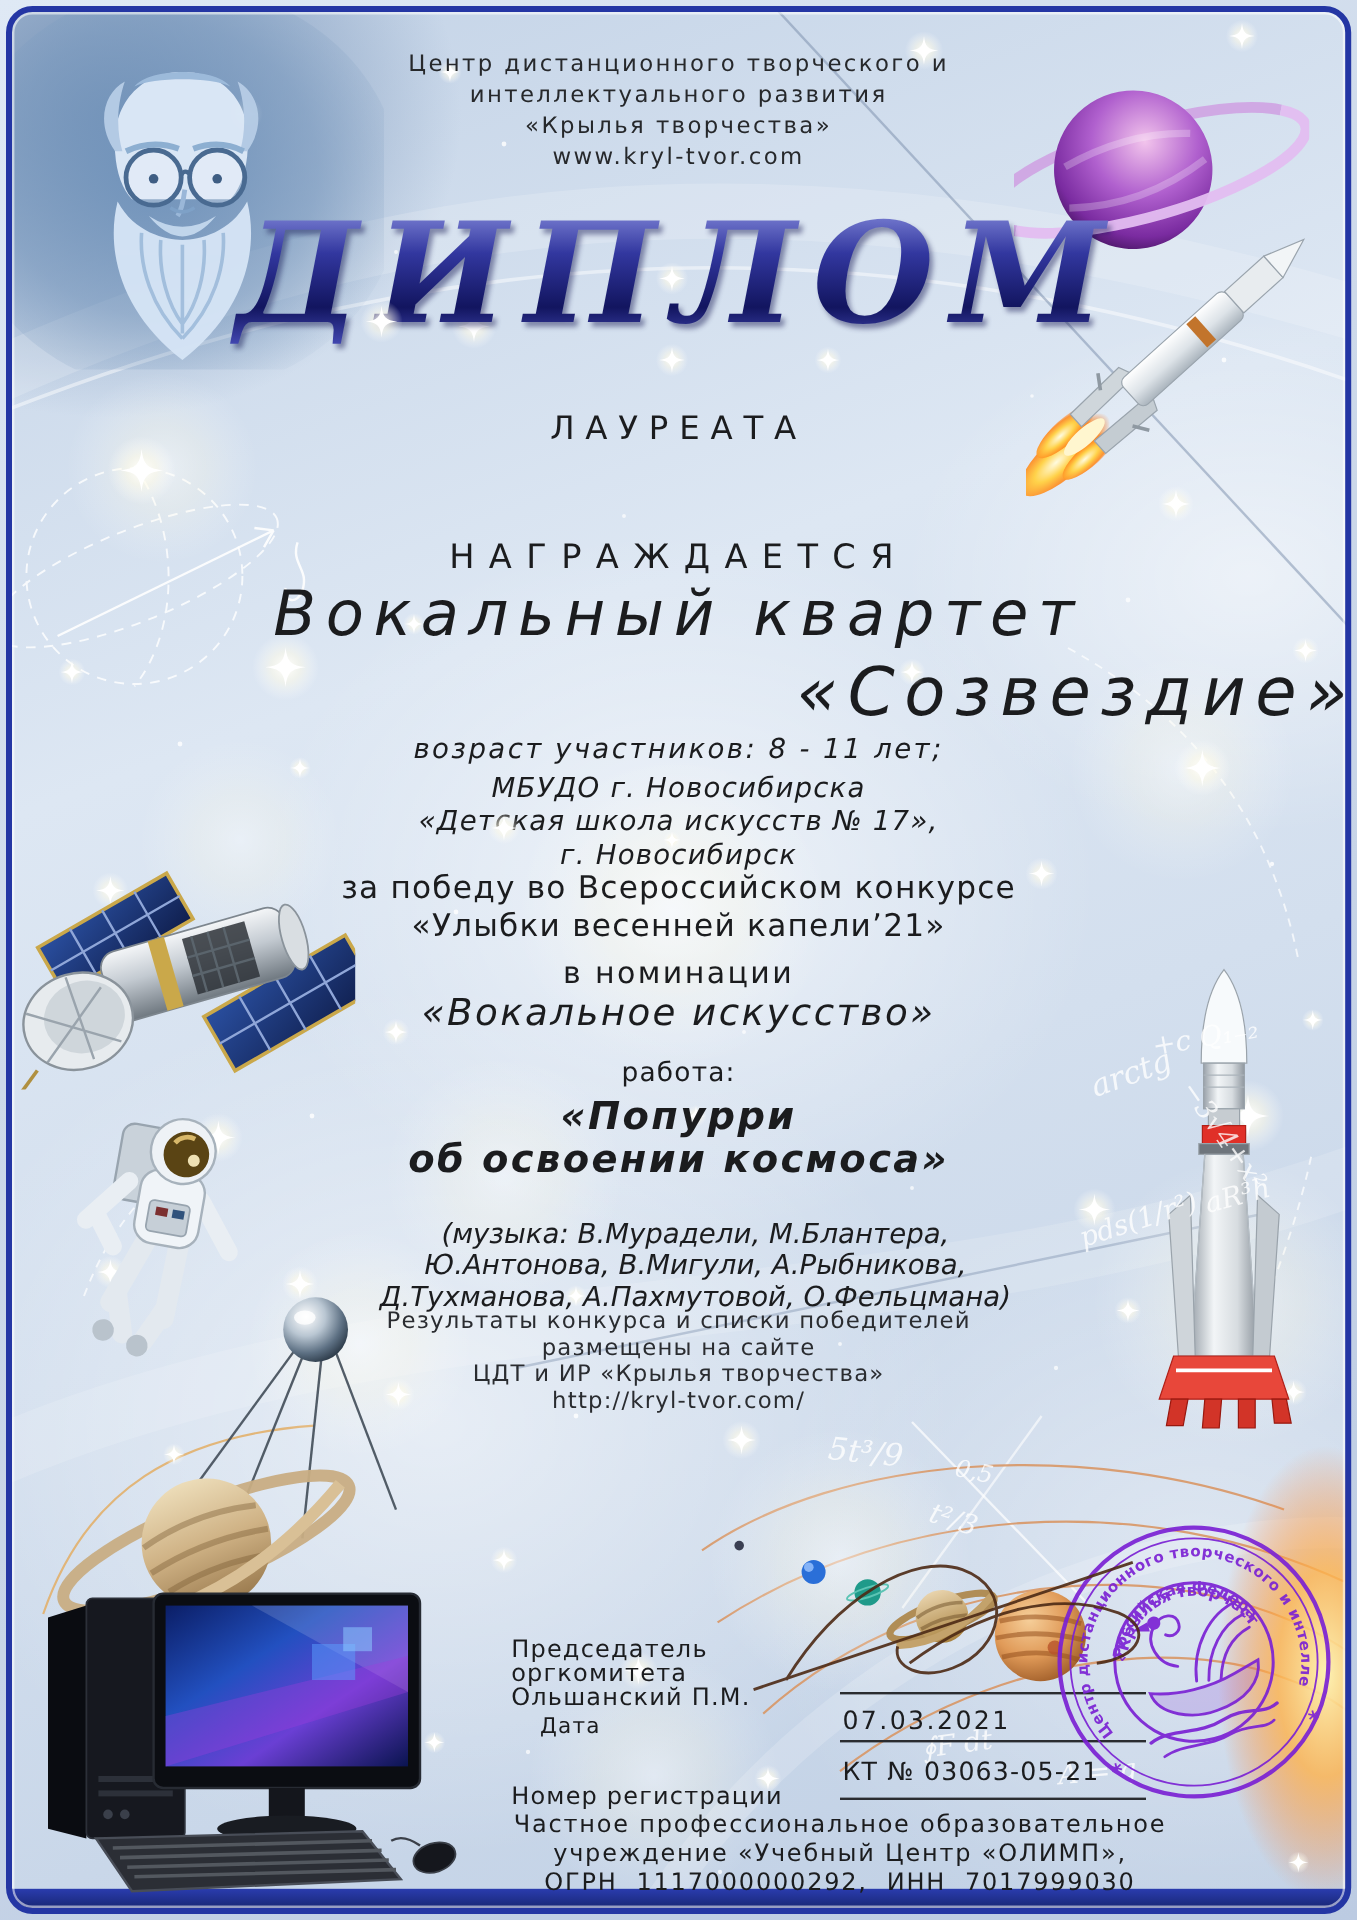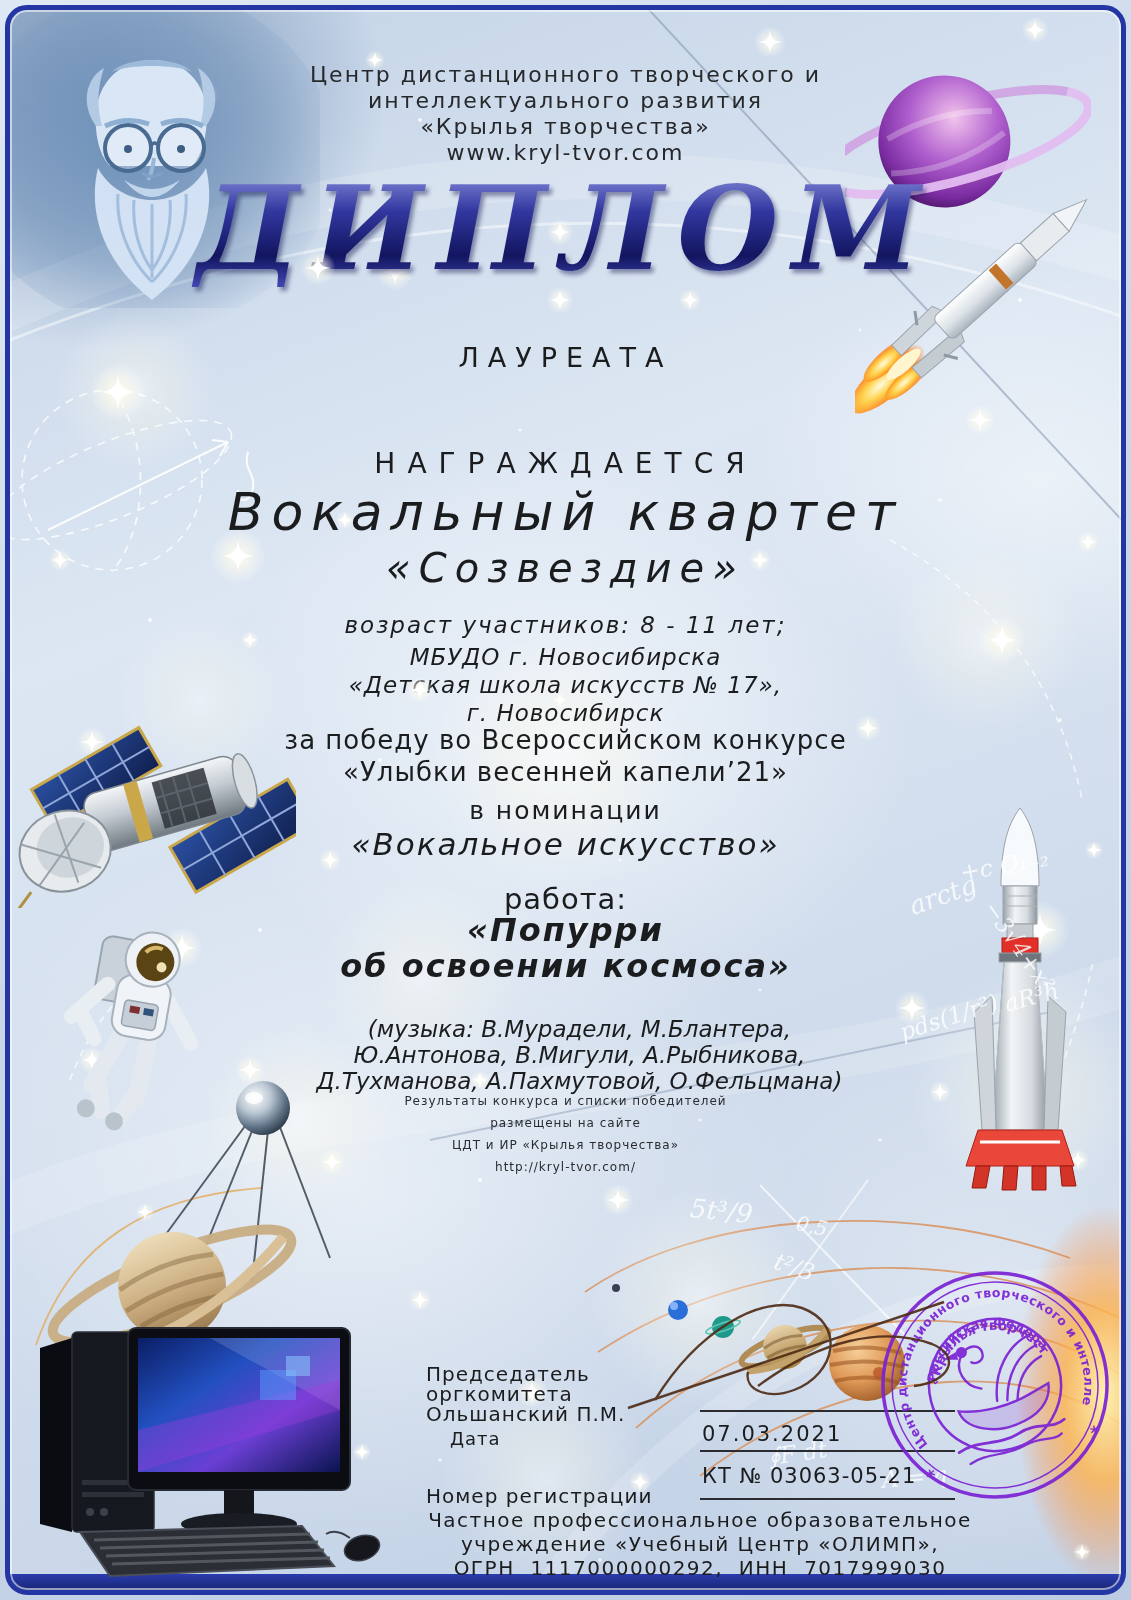--- a/index.html
+++ b/index.html
@@ -15,45 +15,45 @@
        radial-gradient(520px 460px at 88% 82%, rgba(255,255,255,.4) 0%, rgba(255,255,255,0) 70%),
        radial-gradient(400px 300px at 92% 30%, rgba(255,255,255,.5) 0%, rgba(255,255,255,0) 72%),
        linear-gradient(160deg,#c2d2e6 0%,#dde7f3 34%,#d3dfee 58%,#bfcfe4 100%);}
   .frame-border{position:absolute;inset:5px;border:5px solid #2436a4;border-radius:22px;pointer-events:none;z-index:40;
       box-shadow:inset 0 0 0 2px rgba(255,255,255,.55);}
   .bottom-bar{position:absolute;left:10px;right:10px;top:1574px;height:18px;background:linear-gradient(#2a3cae,#16246e);z-index:6;}
   .abs{position:absolute;}
   .cx{position:absolute;left:0;right:0;text-align:center;}
   .z2{z-index:12;}
   
-  .org-header{top:62px;font-size:22px;line-height:26px;letter-spacing:2px;color:#26282b;}
+  .org-header{top:40px;font-size:19px;line-height:26px;letter-spacing:2px;color:#26282b;}
   .title{top:158px;font-family:"DejaVu Serif",serif;font-style:italic;font-weight:bold;
      font-size:116px;line-height:140px;letter-spacing:14px;
      background:linear-gradient(180deg,#9aa0ea 2%,#32379f 38%,#12155f 70%,#4a50c0 96%);
      -webkit-background-clip:text;background-clip:text;color:transparent;
      filter:drop-shadow(3px 4px 2px rgba(18,21,80,.45));}
   .portrait-caption{left:26px;top:298px;width:300px;text-align:center;
      font-family:"DejaVu Serif",serif;font-size:30px;color:#fbfdff;
      text-shadow:0 1px 3px rgba(40,70,110,.7);z-index:12;}
   .laureate{top:342px;font-size:27px;letter-spacing:9px;}
   .degree{top:378px;font-size:26px;}
   .deg-num{font-size:44px;font-weight:bold;vertical-align:-6px;letter-spacing:0;}
   .deg-word{margin-left:10px;letter-spacing:2px;}
   .awarded{top:447px;font-size:28px;letter-spacing:12px;}
   .recip1{top:482px;font-size:52px;font-style:italic;letter-spacing:8px;}
-  .recip2{top:545px;font-size:40px;font-style:italic;letter-spacing:8px;}
+  .recip2{top:545px;font-size:56px;font-style:italic;letter-spacing:8px;text-align:right;}
   .age{top:612px;font-size:23px;font-style:italic;letter-spacing:2px;}
   .school{top:643px;font-size:23px;line-height:28px;font-style:italic;letter-spacing:1px;}
   .reason{top:724px;font-size:26px;line-height:32px;letter-spacing:1px;}
   .nom-label{top:796px;font-size:25px;letter-spacing:2px;}
   .nom-value{top:826px;font-size:31px;font-style:italic;letter-spacing:2px;}
-  .work-label{top:882px;font-size:29px;letter-spacing:1px;}
+  .work-label{top:882px;font-size:22px;letter-spacing:1px;}
   .work-lines{top:912px;font-size:32px;line-height:36px;font-weight:bold;font-style:italic;letter-spacing:2px;}
   .music-lines{top:1016px;font-size:23px;line-height:26px;font-style:italic;padding-left:28px;}
-  .results{top:1090px;font-size:12px;line-height:22px;letter-spacing:1px;color:#2a2c30;}
+  .results{top:1090px;font-size:19px;line-height:22px;letter-spacing:1px;color:#2a2c30;}
   .chairman{left:426px;top:1364px;font-size:20px;line-height:20px;letter-spacing:1px;}
   .date-label{left:450px;top:1428px;font-size:18px;letter-spacing:1px;}
   .reg-label{left:426px;top:1484px;font-size:20px;letter-spacing:1px;}
   .rule{position:absolute;left:700px;width:255px;border-bottom:2px solid #2a2c30;z-index:12;}
   .r1{top:1410px;} .r2{top:1450px;} .r3{top:1498px;}
   .date-value{left:702px;top:1422px;font-size:21px;letter-spacing:2px;z-index:12;}
   .reg-value{left:702px;top:1464px;font-size:21px;letter-spacing:1px;z-index:12;}
   .footer{left:320px;width:760px;top:1508px;font-size:20px;line-height:24px;letter-spacing:1.5px;text-align:center;z-index:12;}
   .footer div{white-space:pre-wrap;}
   .formula{position:absolute;color:#ffffff;opacity:.8;z-index:11;

